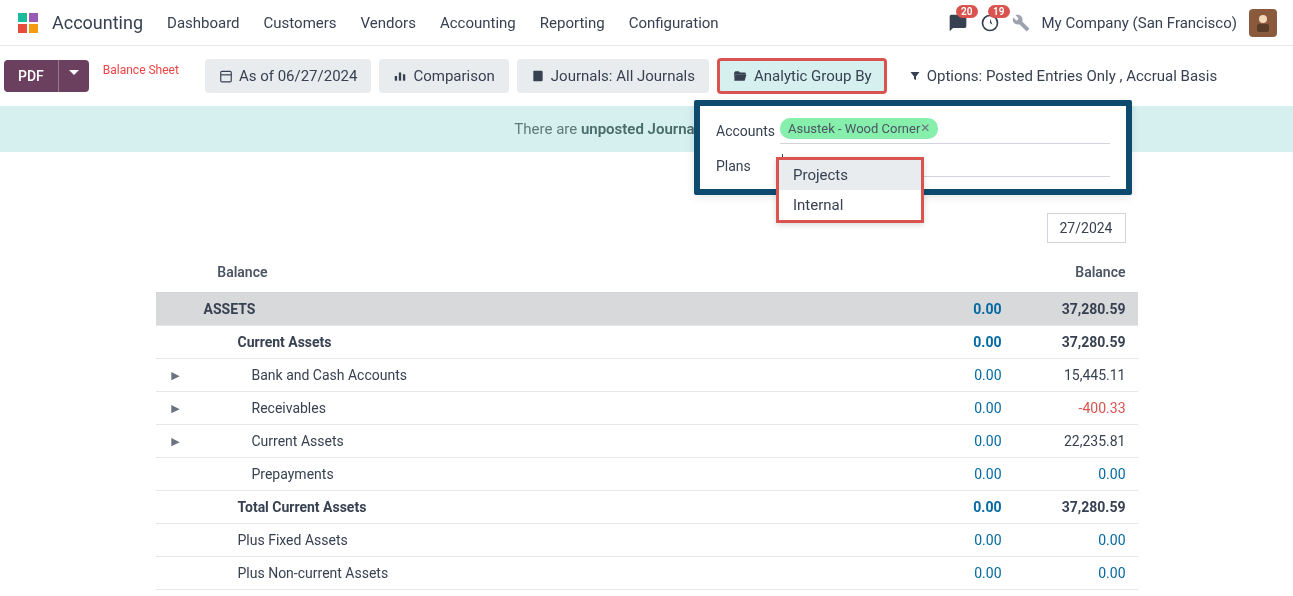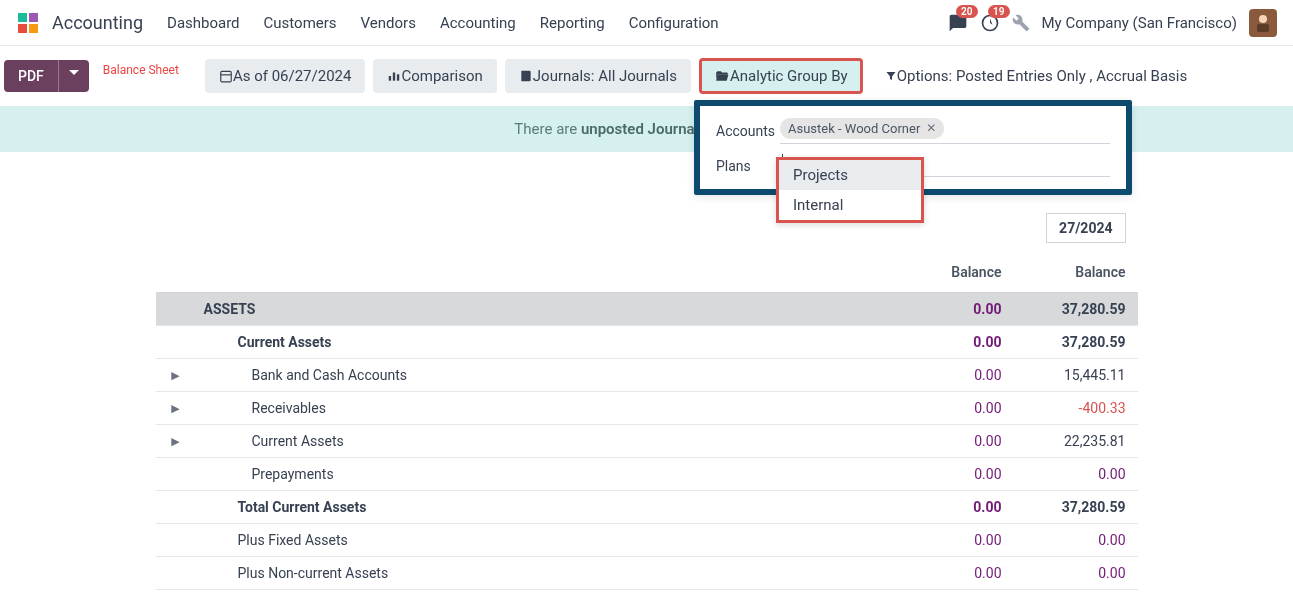--- a/index.html
+++ b/index.html
@@ -13,55 +13,55 @@
 .badge-chat, .badge-bell { position: relative; }
 .badge-num { position: absolute; top: -8px; right: -10px; background: #d9534f; color: #fff; font-size: 10px; padding: 1px 5px; border-radius: 8px; font-weight: 600; }
 .company { color: #374151; font-size: 15px; }
 .avatar { width: 28px; height: 28px; background: #8b5a3c; border-radius: 4px; display: flex; align-items: center; justify-content: center; }
 
 .toolbar { display: flex; align-items: center; padding: 12px 4px; gap: 8px; position: relative; }
 .pdf-btn { display: flex; }
 .pdf-main { background: #6b3f5e; color: #fff; padding: 8px 14px; border-radius: 4px 0 0 4px; cursor: pointer; font-weight: 500; }
 .pdf-drop { background: #6b3f5e; color: #fff; padding: 8px 10px; border-radius: 0 4px 4px 0; cursor: pointer; border-left: 1px solid rgba(255,255,255,0.3); }
 .report-title { font-size: 12px; color: #ef4444; margin: 0 18px 12px 6px; }
-.tool-btn { background: #e8ecef; padding: 8px 14px; border-radius: 4px; cursor: pointer; color: #374151; display: flex; align-items: center; font-size: 15px; }
+.tool-btn { background: #e8ecef; padding: 8px 14px; border-radius: 4px; cursor: pointer; color: #374151; display: flex; align-items: center; gap: 6px; font-size: 15px; }
 .tool-btn.active { background: #d5f0ef; border: 3px solid #d9534f; padding: 6px 12px; }
 .tool-btn.plain { background: transparent; }
 
 .notice-bar { background: #d5f0ef; padding: 14px 0; text-align: center; color: #5f7a7a; font-size: 15px; }
 .notice-bar .strong { font-weight: 600; color: #4a6b6b; }
 
 .analytic-popover { position: absolute; top: 100px; left: 694px; width: 438px; background: #fff; border: 6px solid #0c4a6e; border-radius: 2px; padding: 12px 16px 12px 16px; z-index: 10; box-shadow: 0 2px 8px rgba(0,0,0,0.1); }
 .pop-row { display: flex; align-items: center; margin-bottom: 10px; }
 .pop-label { width: 64px; color: #374151; font-size: 14px; }
-.pop-tag { background: #e5e5e5; padding: 3px 8px; border-radius: 10px; font-size: 13px; color: #4b5563; display: flex; align-items: flex-start; gap: 6px; }
+.pop-tag { background: #86efac; padding: 3px 8px; border-radius: 10px; font-size: 13px; color: #4b5563; display: flex; align-items: flex-start; }
 .pop-tag-x { color: #6b7280; cursor: pointer; font-size: 12px; }
 .pop-input { border: none; outline: none; border-left: 1px solid #374151; height: 18px; padding-left: 2px; margin-left: 2px; }
 .pop-underline { border-bottom: 1px solid #d1d5db; flex: 1; padding-bottom: 4px; display: flex; align-items: center; gap: 4px; }
 
 .plans-dropdown { position: absolute; top: 157px; left: 776px; width: 148px; background: #fff; border: 3px solid #d9534f; z-index: 20; box-shadow: 0 2px 6px rgba(0,0,0,0.15); }
 .plan-opt { padding: 6px 14px; cursor: pointer; font-size: 15px; color: #374151; }
 .plan-opt.hover { background: #e8ecef; }
 
 .report-wrap { max-width: 1022px; margin: 0 auto; padding: 60px 20px 20px; }
 .report-head { display: flex; justify-content: flex-end; gap: 0; }
-.col-head { width: 124px; text-align: right; padding: 8px 12px; font-weight: 700; color: #4b5563; }
+.col-head { width: 124px; text-align: right; padding: 8px 12px; font-weight: 400; color: #4b5563; }
 .date-box { border: 1px solid #d1d5db; padding: 6px 12px; font-size: 14px; color: #374151; }
-.report-head2 { display: flex; justify-content: flex-end; border-bottom: 1px solid #d1d5db; margin-top: 8px; }
+.report-head2 { display: flex; justify-content: space-between; border-bottom: 1px solid #d1d5db; margin-top: 8px; }
 .report-head2 .col-head { font-weight: 600; padding: 12px; }
 
 .row { display: flex; border-bottom: 1px solid #e5e7eb; padding: 8px 0; align-items: center; }
 .row.header-row { background: #d7d9db; font-weight: 700; }
 .row.bold { font-weight: 700; }
 .row .expand { width: 40px; text-align: center; color: #6b7280; font-size: 11px; }
 .row .label { flex: 1; padding-left: 8px; color: #374151; }
 .row.indent1 .label { padding-left: 42px; }
 .row.indent2 .label { padding-left: 56px; }
 .row .val { width: 124px; text-align: right; padding-right: 12px; color: #374151; }
-.row .val.muted { color: #701a75; }
+.row .val.muted { color: #0369a1; }
 .row .val.neg { color: #d9534f; }
 
 svg { display: block; }
 </style>
 </head>
 <body>
 
 <div class="topbar">
   <span class="logo">
     <svg viewBox="0 0 24 24" width="24" height="24">

